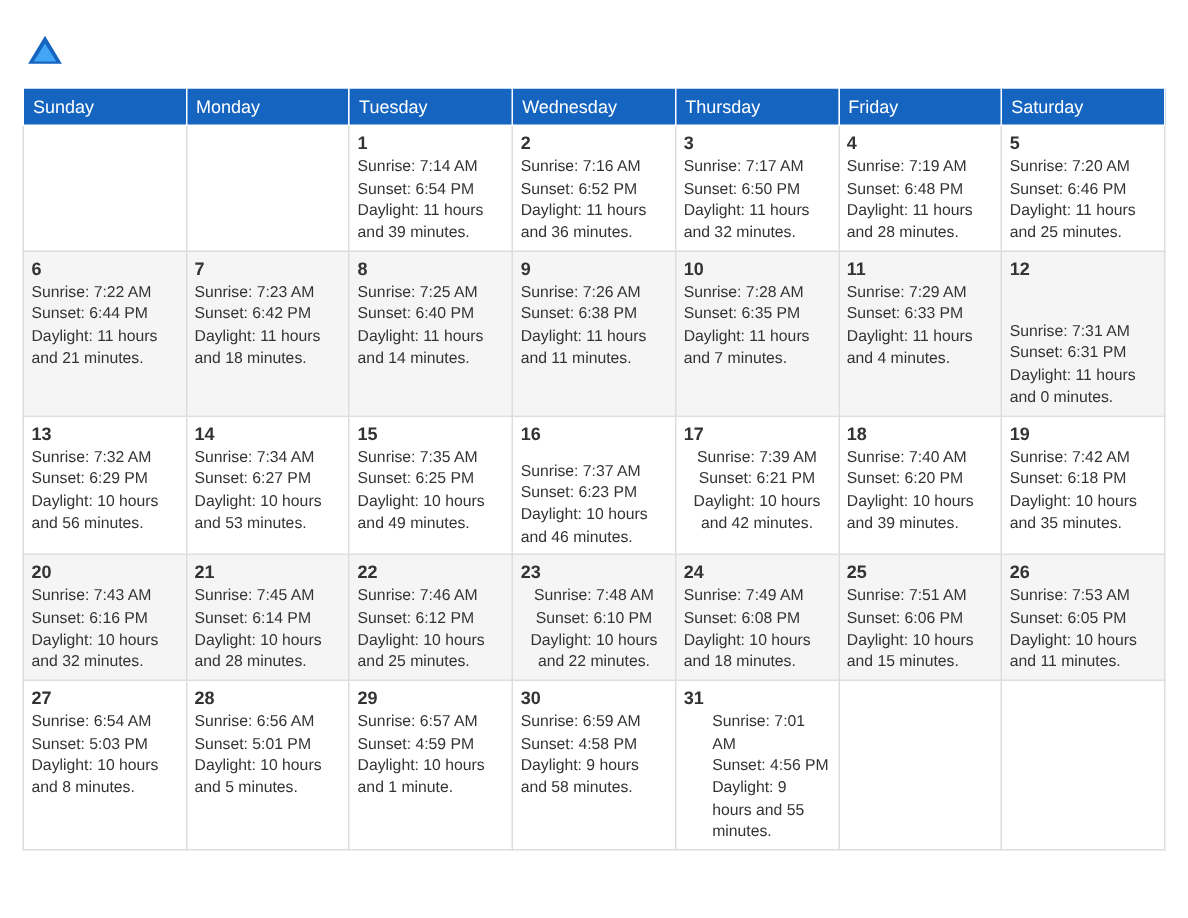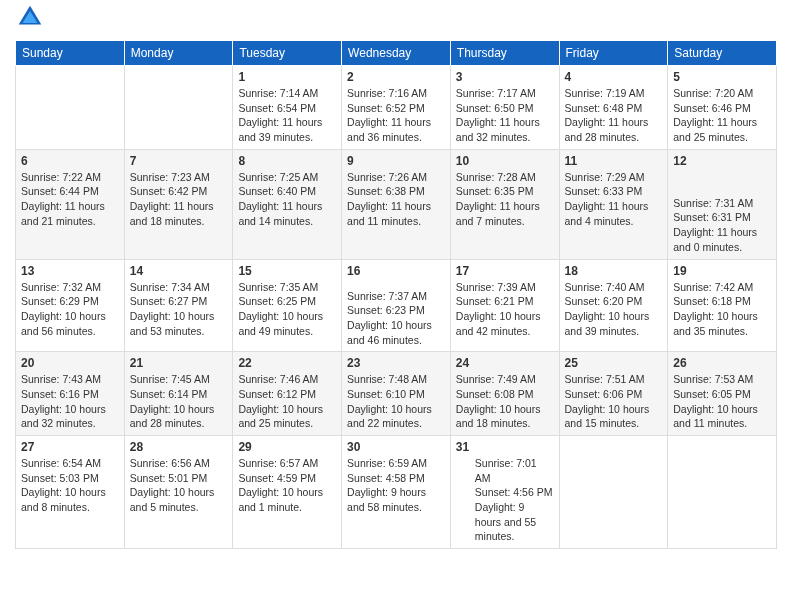--- a/index.html
+++ b/index.html
@@ -7,21 +7,21 @@
       font-family: Arial, sans-serif;
       background: #fff;
       width: 792px;
       min-height: 612px;
       overflow: hidden;
     }
     .page {
       width: 792px;
       min-height: 612px;
       background: #fff;
-      padding: 2px 15px 10px 15px;
+      padding: 20px 15px 10px 15px;
     }
     .header {
       display: flex;
       justify-content: space-between;
       align-items: flex-start;
       margin-bottom: 8px;
     }
     .logo {
       display: flex;
       align-items: center;
@@ -237,21 +237,21 @@
 Daylight: 10 hours and 49 minutes.</div>
           </td>
           <td>
             <span class="day-num">16</span>
             <div class="day-info" style="white-space: pre-line; margin-top: 11px;">Sunrise: 7:37 AM
 Sunset: 6:23 PM
 Daylight: 10 hours and 46 minutes.</div>
           </td>
           <td>
             <span class="day-num">17</span>
-            <div class="day-info" style="white-space: pre-line;">Sunrise: 7:39 AM
+            <div class="day-info" style="white-space: pre-line; text-align: center;">Sunrise: 7:39 AM
 Sunset: 6:21 PM
 Daylight: 10 hours and 42 minutes.</div>
           </td>
           <td>
             <span class="day-num">18</span>
             <div class="day-info" style="white-space: pre-line;">Sunrise: 7:40 AM
 Sunset: 6:20 PM
 Daylight: 10 hours and 39 minutes.</div>
           </td>
           <td>
@@ -275,21 +275,21 @@
 Daylight: 10 hours and 28 minutes.</div>
           </td>
           <td>
             <span class="day-num">22</span>
             <div class="day-info" style="white-space: pre-line;">Sunrise: 7:46 AM
 Sunset: 6:12 PM
 Daylight: 10 hours and 25 minutes.</div>
           </td>
           <td>
             <span class="day-num">23</span>
-            <div class="day-info" style="white-space: pre-line;">Sunrise: 7:48 AM
+            <div class="day-info" style="white-space: pre-line; text-align: center;">Sunrise: 7:48 AM
 Sunset: 6:10 PM
 Daylight: 10 hours and 22 minutes.</div>
           </td>
           <td>
             <span class="day-num">24</span>
             <div class="day-info" style="white-space: pre-line;">Sunrise: 7:49 AM
 Sunset: 6:08 PM
 Daylight: 10 hours and 18 minutes.</div>
           </td>
           <td>

